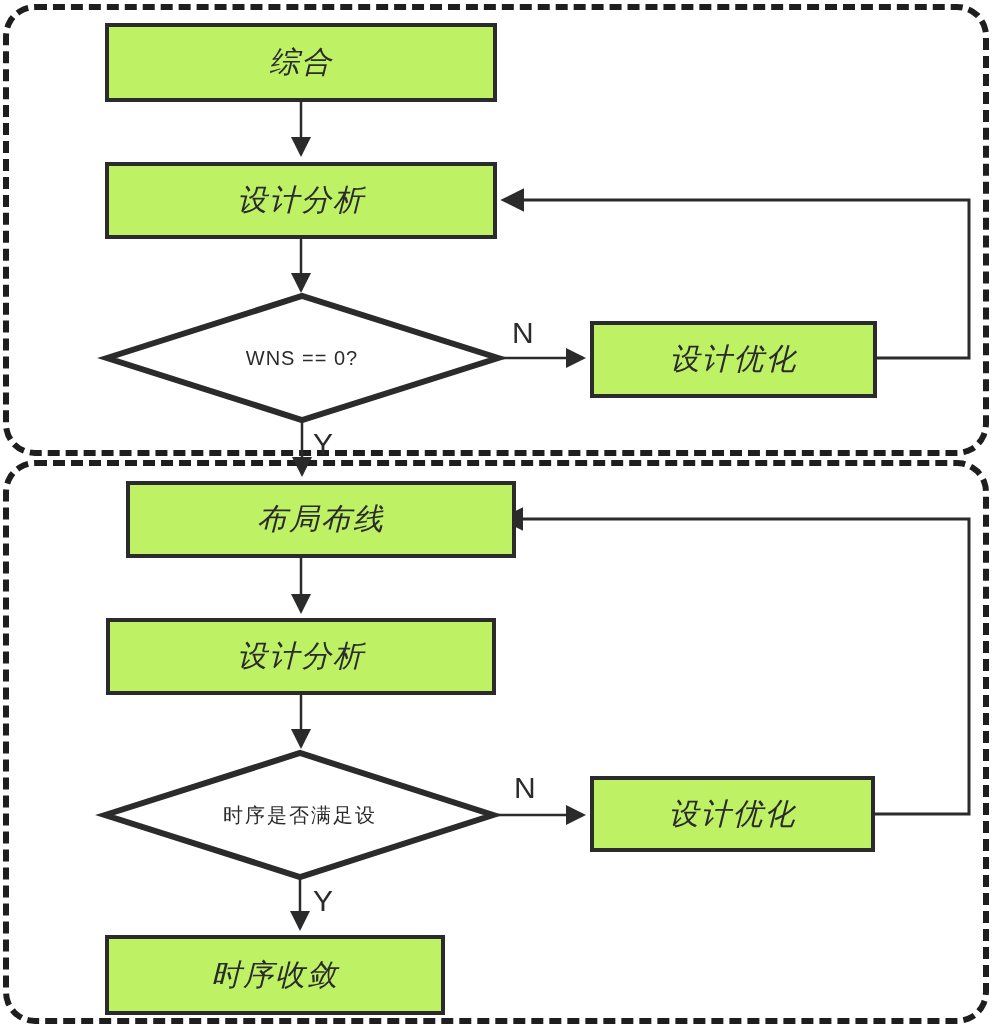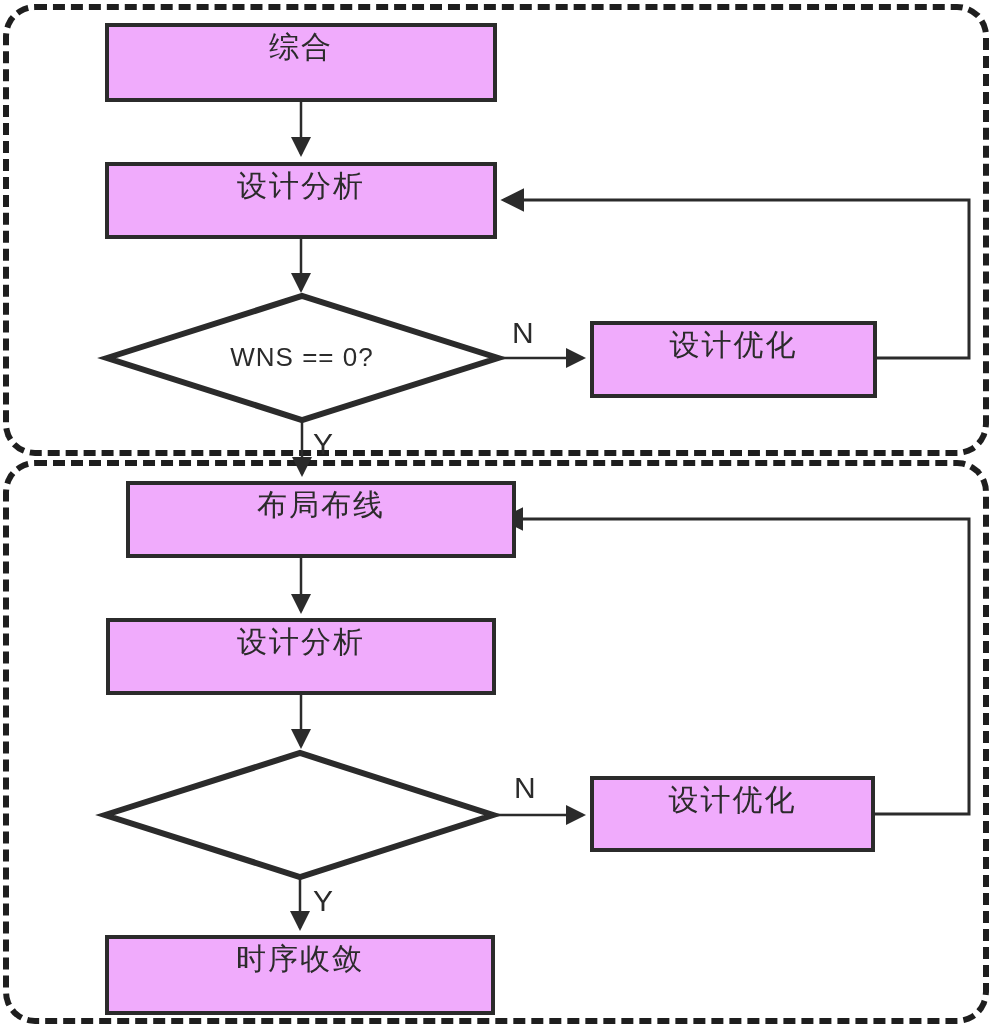--- a/index.html
+++ b/index.html
@@ -30,44 +30,46 @@
     position: absolute;
     left: 0; top: 0;
     width: 995px;
     height: 1029px;
   }
 
   .proc-box {
     position: absolute;
     box-sizing: border-box;
     border: 4px solid #2b2b2b;
-    background: #f0abfc;
+    background: #bef264;
     display: flex;
+    align-items: center;
     justify-content: center;
     font-size: 30px;
     letter-spacing: 2px;
     color: #2b2b2b;
     z-index: 3;
+    font-style: italic;
   }
   #node-synthesis  { left: 105px; top: 23px;  width: 392px; height: 79px; }
   #node-analysis1  { left: 105px; top: 162px; width: 392px; height: 77px; }
   #node-optimize1  { left: 590px; top: 321px; width: 287px; height: 77px; }
   #node-place-route{ left: 106px; top: 481px; width: 390px; height: 77px; margin-left: 20px; }
   #node-analysis2  { left: 106px; top: 618px; width: 390px; height: 77px; }
   #node-optimize2  { left: 590px; top: 776px; width: 285px; height: 76px; }
-  #node-closure    { left: 105px; top: 935px; width: 390px; height: 80px; }
+  #node-closure    { left: 105px; top: 935px; width: 340px; height: 80px; }
 
   .diamond-label {
     position: absolute;
     display: flex;
     flex-direction: column;
     align-items: center;
     justify-content: center;
     text-align: center;
-    font-size: 26px;
+    font-size: 20px;
     line-height: 1.35;
     color: #2b2b2b;
     z-index: 4;
   }
   #decision1-label { left: 150px; top: 330px; width: 304px; height: 56px; letter-spacing: 1px; }
   #decision2-label { left: 155px; top: 772px; width: 290px; height: 86px; letter-spacing: 2px; }
 
   .edge-label {
     position: absolute;
     font-size: 30px;
@@ -128,20 +130,21 @@
     <span>设计优化</span>
   </div>
   <div id="node-closure" class="proc-box">
     <span>时序收敛</span>
   </div>
 
   <div id="decision1-label" class="diamond-label">
     <span>WNS == 0?</span>
   </div>
   <div id="decision2-label" class="diamond-label">
+    <span>时序是否满足设</span>
   </div>
 
   <div id="label-d1-no" class="edge-label">N</div>
   <div id="label-d1-yes" class="edge-label">Y</div>
   <div id="label-d2-no" class="edge-label">N</div>
   <div id="label-d2-yes" class="edge-label">Y</div>
 
 </div>
 
 </body></html>

